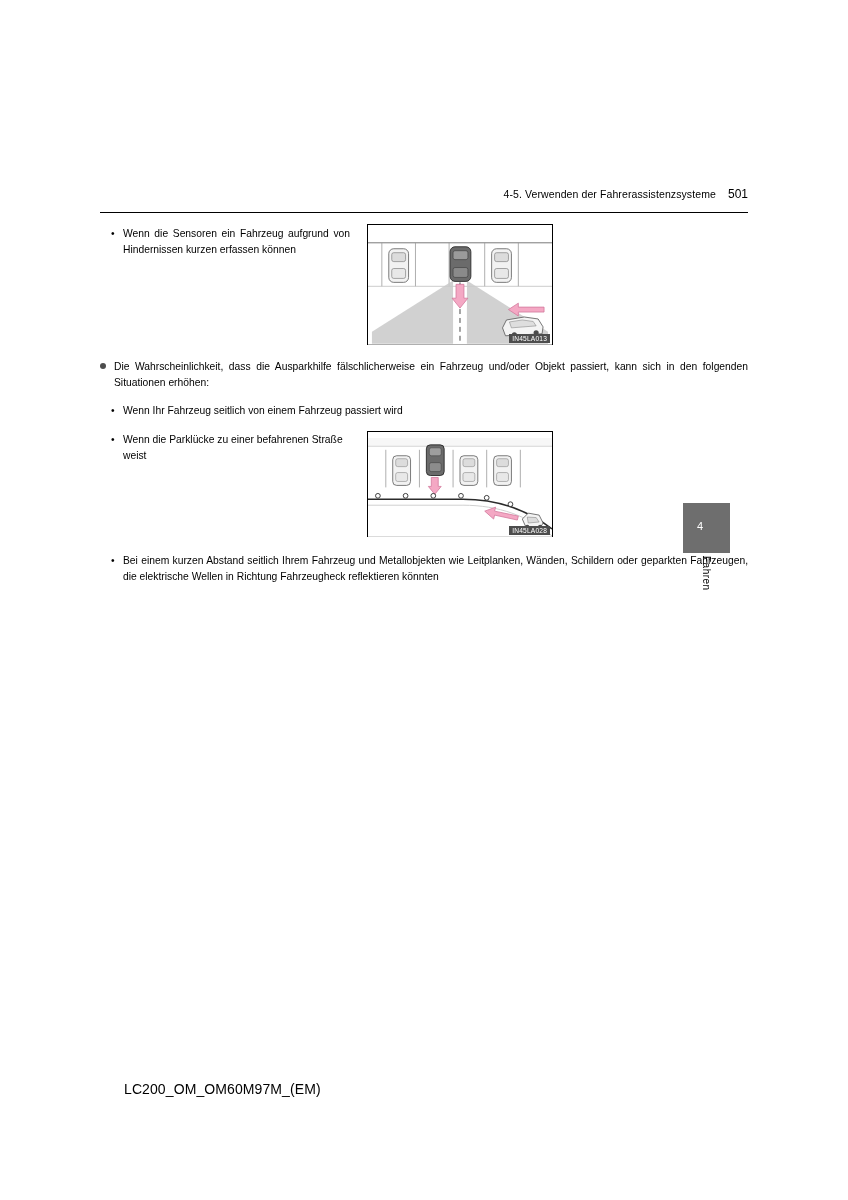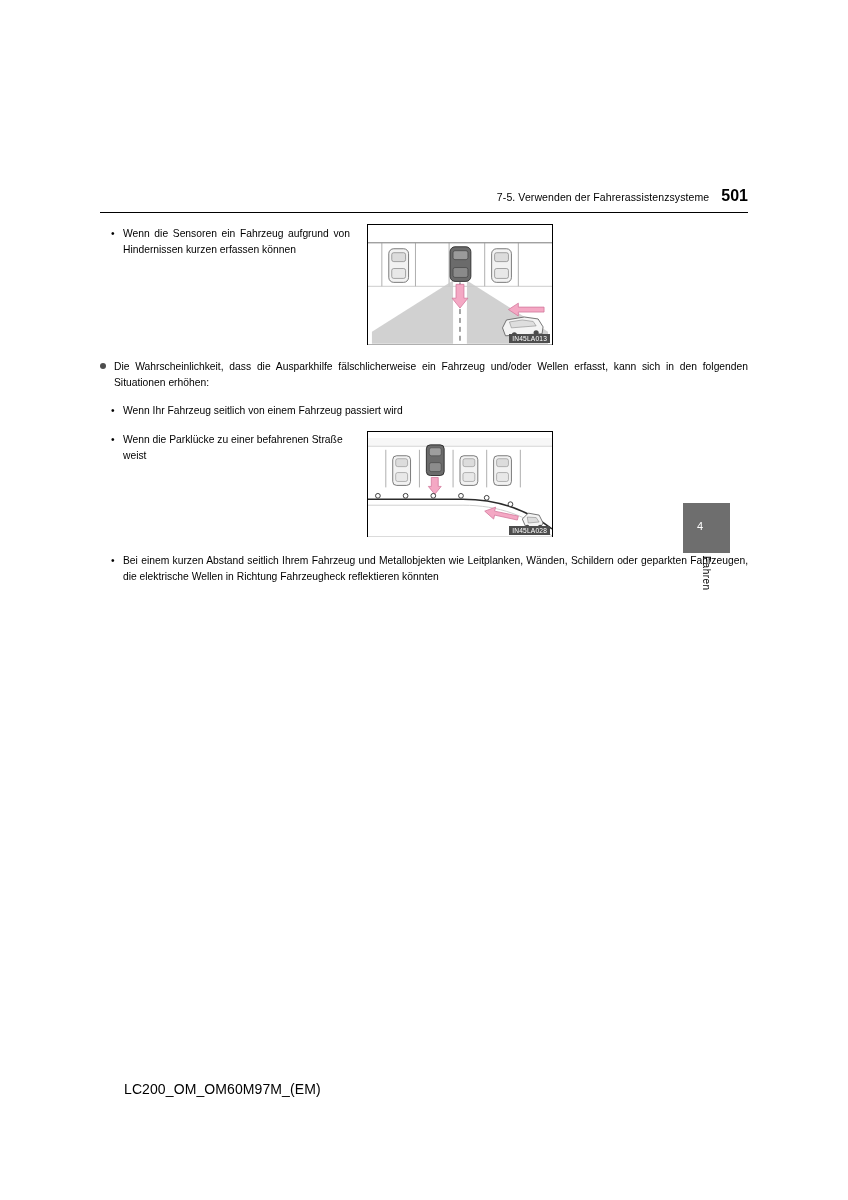--- a/index.html
+++ b/index.html
@@ -30,22 +30,22 @@
     align-items: baseline;
     justify-content: flex-end;
   }
   .header-title {
     font-size: 10.5px;
     color: #000;
     letter-spacing: 0.1px;
     margin-right: 12px;
   }
   .header-pageno {
-    font-size: 16px;
-    font-weight: bold;
+    font-size: 12px;
+    font-weight: normal;
     line-height: 1;
   }
   .header-rule {
     position: absolute;
     left: 100px;
     top: 212px;
     width: 648px;
     height: 1px;
     background: #000;
   }
@@ -178,21 +178,21 @@
 
   
   .f2 { position: absolute; inset: 0; overflow: hidden; }
 </style>
 </head>
 <body>
 
 <div class="page">
 
   <div class="header">
-    <div class="header-title">7-5. Verwenden der Fahrerassistenzsysteme</div>
+    <div class="header-title">4-5. Verwenden der Fahrerassistenzsysteme</div>
     <div class="header-pageno">501</div>
   </div>
   <div class="header-rule"></div>
 
   <div class="content">
 
     <div class="block1">
       <div class="txt">
         <div class="dash-item">
           <div class="dash-mark">•</div>
@@ -255,21 +255,21 @@
           </svg>
           <div class="figcode">IN45LA013</div>
         </div>
       </div>
     </div>
 
     <div class="para-dot dot-item">
       <div class="dot-mark">
           <i></i>
         </div>
-      <div class="dot-text justify">Die Wahrscheinlichkeit, dass die Ausparkhilfe fälschlicherweise ein Fahrzeug und/oder Wellen erfasst, kann sich in den folgenden Situationen erhöhen:</div>
+      <div class="dot-text justify">Die Wahrscheinlichkeit, dass die Ausparkhilfe fälschlicherweise ein Fahrzeug und/oder Objekt passiert, kann sich in den folgenden Situationen erhöhen:</div>
     </div>
 
     <div class="sub-item">
       <div class="dash-item">
         <div class="dash-mark">•</div>
         <div class="dash-text">Wenn Ihr Fahrzeug seitlich von einem Fahrzeug passiert wird</div>
       </div>
     </div>
 
     <div class="block2">

